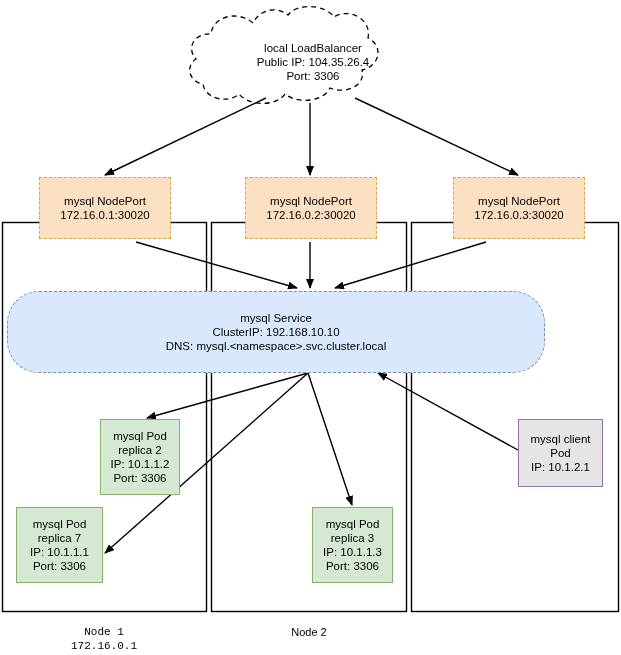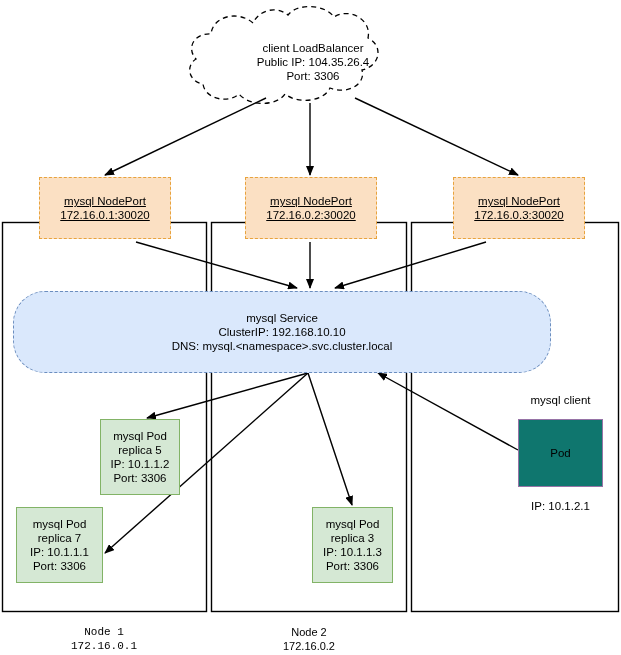--- a/index.html
+++ b/index.html
@@ -33,35 +33,33 @@
     color: #000000;
     display: flex;
     flex-direction: column;
     align-items: center;
     justify-content: center;
     z-index: 5;
   }
   .nodeport {
     background: #fbe0c3;
     border: 1.6px dashed #e8a33d;
-    text-decoration: underline;
   }
   .service {
     background: #dae8fc;
     border: 1.4px dashed #6c8ebf;
     border-radius: 12px;
   }
   .pod {
     background: #d5e8d4;
     border: 1.4px solid #82b366;
   }
   .clientpod {
-    background: #0f766e;
+    background: #e5e5e5;
     border: 1.4px solid #9673a6;
-    gap: 39px;
   }
   .cloud-label {
     position: absolute;
     z-index: 5;
     text-align: center;
     font-size: 11.5px;
     line-height: 14px;
     color: #000000;
     width: 210px;
   }
@@ -114,49 +112,49 @@
     <line x1="486" y1="242" x2="335" y2="288" stroke="#000000" stroke-width="1.4" marker-end="url(#arrow)"></line>
 
     <line x1="308" y1="373" x2="147" y2="418" stroke="#000000" stroke-width="1.4" marker-end="url(#arrow)"></line>
     <line x1="308" y1="373" x2="105" y2="553" stroke="#000000" stroke-width="1.4" marker-end="url(#arrow)"></line>
     <line x1="308" y1="373" x2="352" y2="505" stroke="#000000" stroke-width="1.4" marker-end="url(#arrow)"></line>
 
     <line x1="518" y1="450" x2="378" y2="373" stroke="#000000" stroke-width="1.4" marker-end="url(#arrow)"></line>
   </svg>
 
   <div class="cloud-label" style="left:208px; top:41px;">
-    <span class="ln">client LoadBalancer</span>
+    <span class="ln">local LoadBalancer</span>
     <span class="ln">Public IP: 104.35.26.4</span>
     <span class="ln">Port: 3306</span>
   </div>
 
   <div class="node-box nodeport" style="left:39px; top:177px; width:132px; height:62px;">
     <span class="ln">mysql NodePort</span>
     <span class="ln">172.16.0.1:30020</span>
   </div>
 
   <div class="node-box nodeport" style="left:245px; top:177px; width:132px; height:62px;">
     <span class="ln">mysql NodePort</span>
     <span class="ln">172.16.0.2:30020</span>
   </div>
 
   <div class="node-box nodeport" style="left:453px; top:177px; width:132px; height:62px;">
     <span class="ln">mysql NodePort</span>
     <span class="ln">172.16.0.3:30020</span>
   </div>
 
-  <div class="node-box service" style="left:13px; top:291px; width:538px; height:82px;border-radius:32px;">
+  <div class="node-box service" style="left:7px; top:291px; width:538px; height:82px;border-radius:32px;">
     <span class="ln">mysql Service</span>
     <span class="ln">ClusterIP: 192.168.10.10</span>
     <span class="ln">DNS: mysql.&lt;namespace&gt;.svc.cluster.local</span>
   </div>
 
   <div class="node-box pod" style="left:100px; top:419px; width:80px; height:76px;">
     <span class="ln">mysql Pod</span>
-    <span class="ln">replica 5</span>
+    <span class="ln">replica 2</span>
     <span class="ln">IP: 10.1.1.2</span>
     <span class="ln">Port: 3306</span>
   </div>
 
   <div class="node-box pod" style="left:16px; top:507px; width:87px; height:76px;">
     <span class="ln">mysql Pod</span>
     <span class="ln">replica 7</span>
     <span class="ln">IP: 10.1.1.1</span>
     <span class="ln">Port: 3306</span>
   </div>
@@ -174,17 +172,16 @@
     <span class="ln">IP: 10.1.2.1</span>
   </div>
 
   <div class="host-label" style="left:34px; top:625px;font-family:Liberation Mono, monospace;">
     <span class="ln">Node 1</span>
     <span class="ln">172.16.0.1</span>
   </div>
 
   <div class="host-label" style="left:239px; top:625px;">
     <span class="ln">Node 2</span>
-    <span class="ln">172.16.0.2</span>
   </div>
 
 
 </div>
 
 </body></html>

